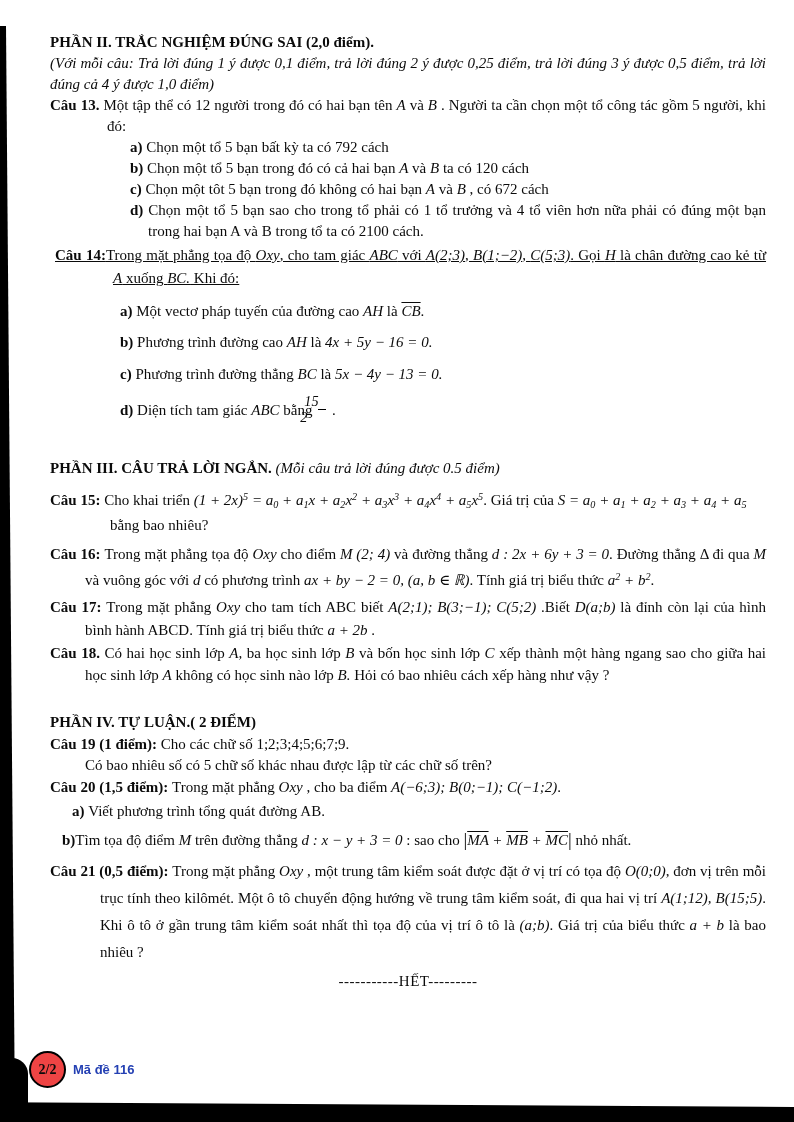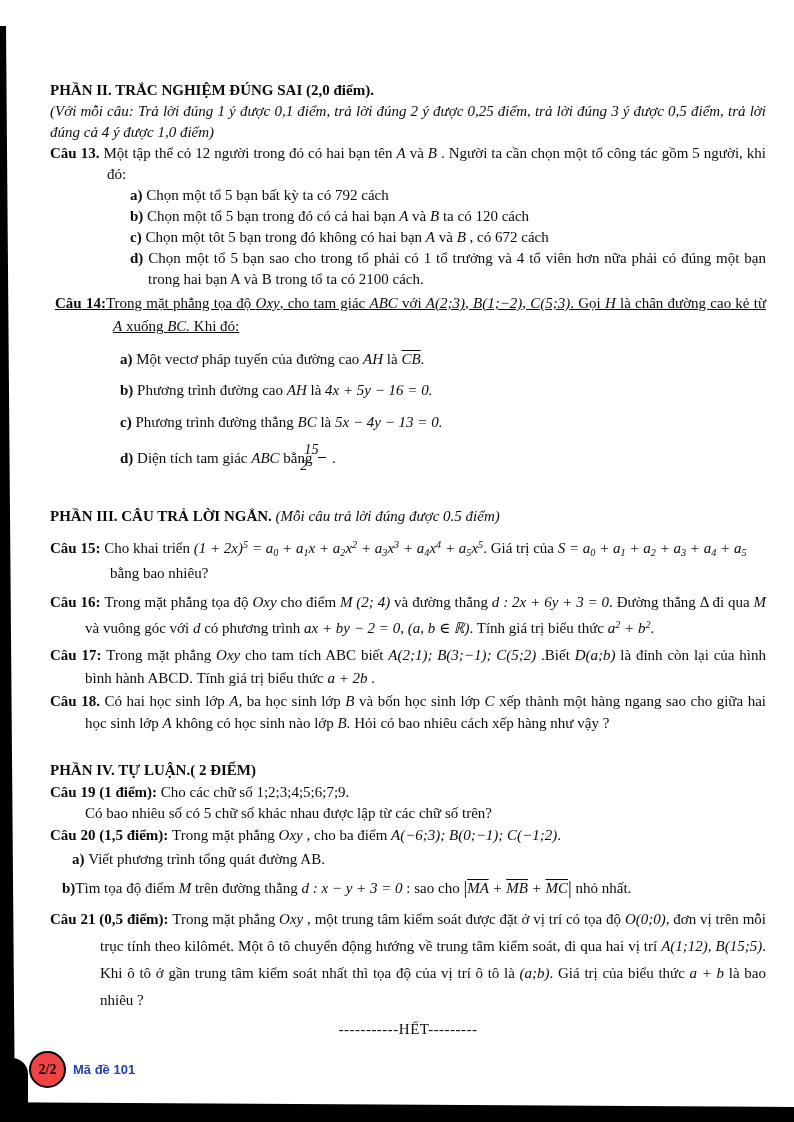--- a/index.html
+++ b/index.html
@@ -7,21 +7,21 @@
   .page {
     position:relative;
     width:794px; height:1122px;
     margin:0 auto;
     background:#ffffff;
     font-family:"Liberation Serif","DejaVu Serif",serif;
     font-size:15px;
     color:#0b0b0b;
     overflow:hidden;
   }
-  .content { position:absolute; left:50px; right:28px; top:32px;margin-top:48px; }
+  .content { position:absolute; left:50px; right:28px; top:32px; }
   p { margin:0; line-height:1.4; }
 
   
   .seg-b  { font-weight:700; }
   .seg-i  { font-style:italic; }
   .seg-ov { font-style:italic; text-decoration:overline; }
   .seg-isup { font-style:italic; font-size:0.68em; position:relative; top:-0.5em; }
   .seg-isub { font-style:italic; font-size:0.68em; position:relative; top:0.28em; }
   .seg-bar { font-size:1.25em; vertical-align:-0.08em; }
 
@@ -107,20 +107,20 @@
     <p class="q21"><span class="seg-b">Câu 21 (0,5 điểm): </span><span>Trong mặt phẳng </span><span class="seg-i">Oxy</span><span> , một trung tâm kiểm soát được đặt ở vị trí có tọa độ </span><span class="seg-i">O(0;0)</span><span>, đơn vị trên mỗi trục tính theo kilômét. Một ô tô chuyển động hướng về trung tâm kiểm soát, đi qua hai vị trí </span><span class="seg-i">A(1;12), B(15;5)</span><span>. Khi ô tô ở gần trung tâm kiểm soát nhất thì tọa độ của vị trí ô tô là </span><span class="seg-i">(a;b)</span><span>. Giá trị của biểu thức </span><span class="seg-i">a + b</span><span> là bao nhiêu ?</span></p>
 
     <p class="het"><span>-----------HẾT---------</span></p>
 
   </div>
 
   <div class="footer">
     <div class="badge">
       <span>2/2</span>
     </div>
-    <span class="code">Mã đề 101</span>
+    <span class="code">Mã đề 116</span>
   </div>
 
   <div class="edge-left"></div>
   <div class="edge-corner"></div>
   <div class="edge-bottom"></div>
 
 </div>
 
 </body></html>

